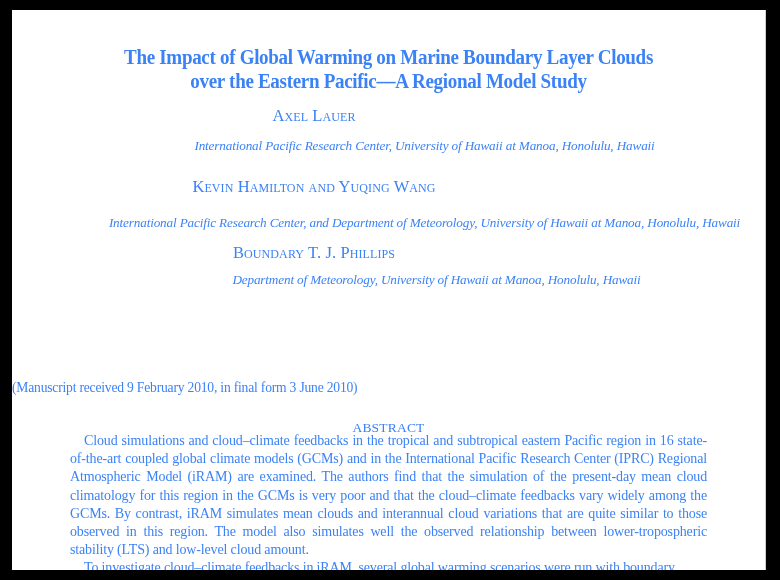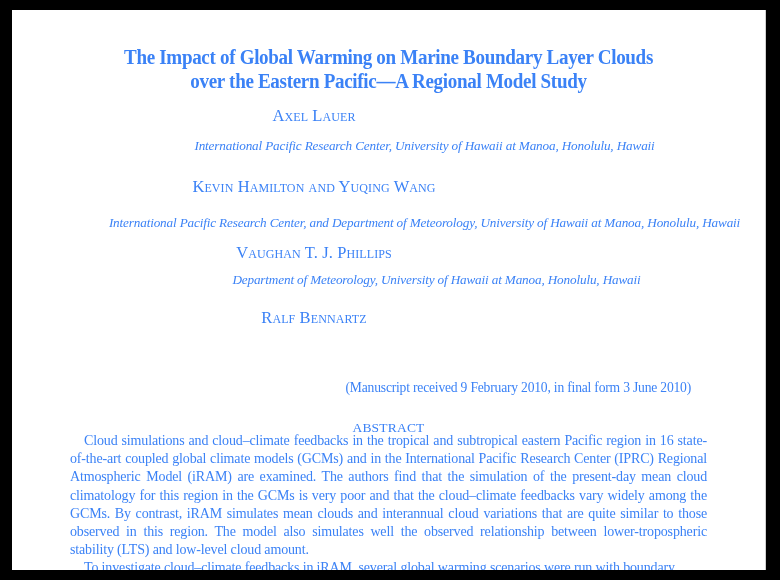--- a/index.html
+++ b/index.html
@@ -53,21 +53,21 @@
       text-align: center;
       font-style: italic;
       font-size: 13.2px;
       line-height: 18px;
       letter-spacing: -0.15px;
     }
     .received {
       position: absolute;
       left: 0;
       width: 679px;
-      text-align: right;
+      text-align: left;
       font-size: 13.6px;
       line-height: 18px;
       letter-spacing: -0.2px;
     }
     .abstract-heading {
       position: absolute;
       left: 0;
       width: 753px;
       text-align: center;
       font-size: 13.5px;
@@ -96,24 +96,23 @@
 
   <div class="title l1">The Impact of Global Warming on Marine Boundary Layer Clouds</div>
   <div class="title l2">over the Eastern Pacific—A Regional Model Study</div>
 
   <div class="author" style="top:96px;">Axel Lauer</div>
   <div class="affil" style="top:127px;padding-left:36px;">International Pacific Research Center, University of Hawaii at Manoa, Honolulu, Hawaii</div>
 
   <div class="author" style="top:167px;">Kevin Hamilton and Yuqing Wang</div>
   <div class="affil" style="top:204px;padding-left:36px;">International Pacific Research Center, and Department of Meteorology, University of Hawaii at Manoa, Honolulu, Hawaii</div>
 
-  <div class="author" style="top:233px;">Vaughan T. J. Phillips</div>
+  <div class="author" style="top:233px;">Boundary T. J. Phillips</div>
   <div class="affil" style="top:261px;margin-left:48px;">Department of Meteorology, University of Hawaii at Manoa, Honolulu, Hawaii</div>
 
-  <div class="author" style="top:298px;">Ralf Bennartz</div>
 
   <div class="received" style="top:369px;">(Manuscript received 9 February 2010, in final form 3 June 2010)</div>
 
   <div class="abstract-heading" style="top:401px;margin-top:8px;">ABSTRACT</div>
 
   <div class="abstract">
     <p>Cloud simulations and cloud–climate feedbacks in the tropical and subtropical eastern Pacific region in 16 state-of-the-art coupled global climate models (GCMs) and in the International Pacific Research Center (IPRC) Regional Atmospheric Model (iRAM) are examined. The authors find that the simulation of the present-day mean cloud climatology for this region in the GCMs is very poor and that the cloud–climate feedbacks vary widely among the GCMs. By contrast, iRAM simulates mean clouds and interannual cloud variations that are quite similar to those observed in this region. The model also simulates well the observed relationship between lower-tropospheric stability (LTS) and low-level cloud amount.</p>
     <p>To investigate cloud–climate feedbacks in iRAM, several global warming scenarios were run with boundary</p>
   </div>
 

